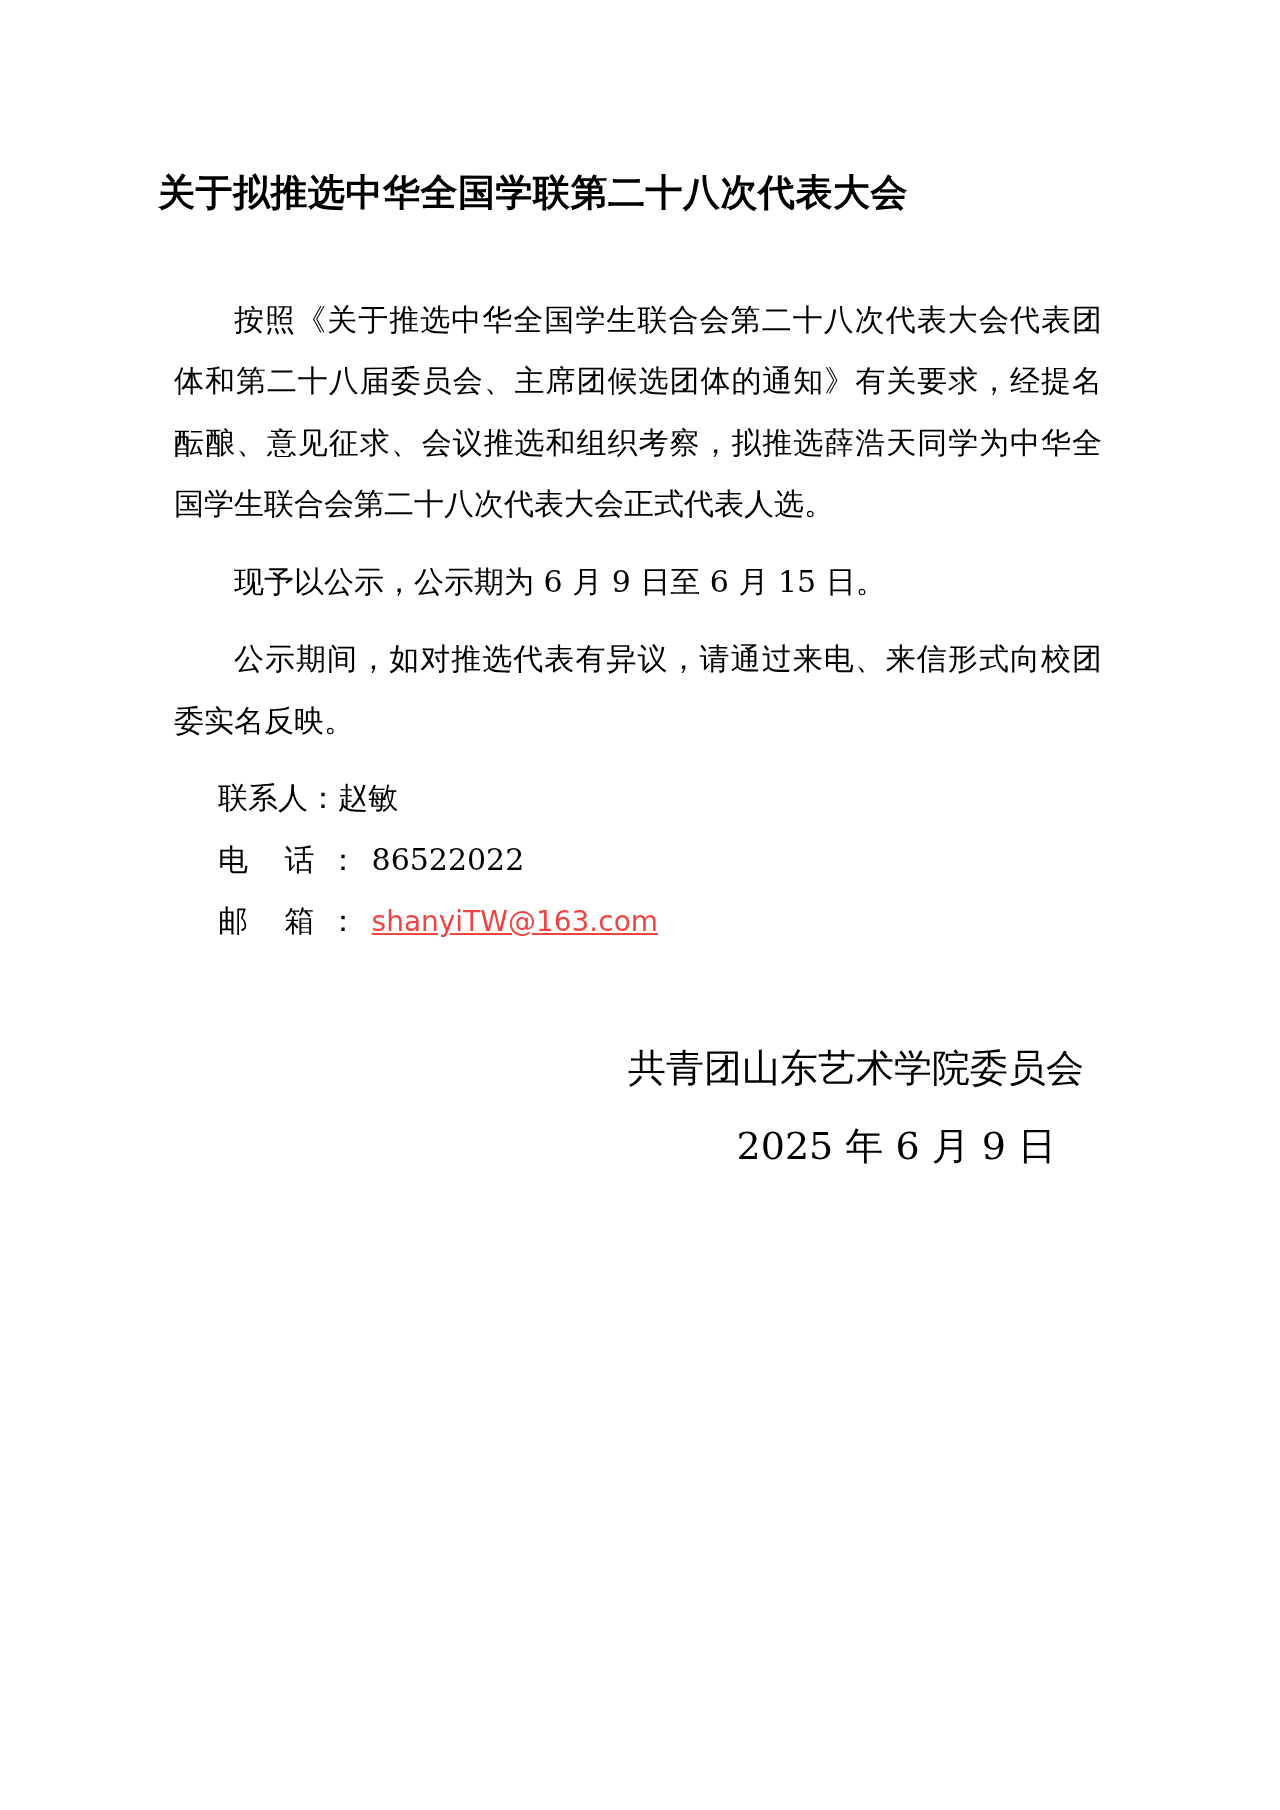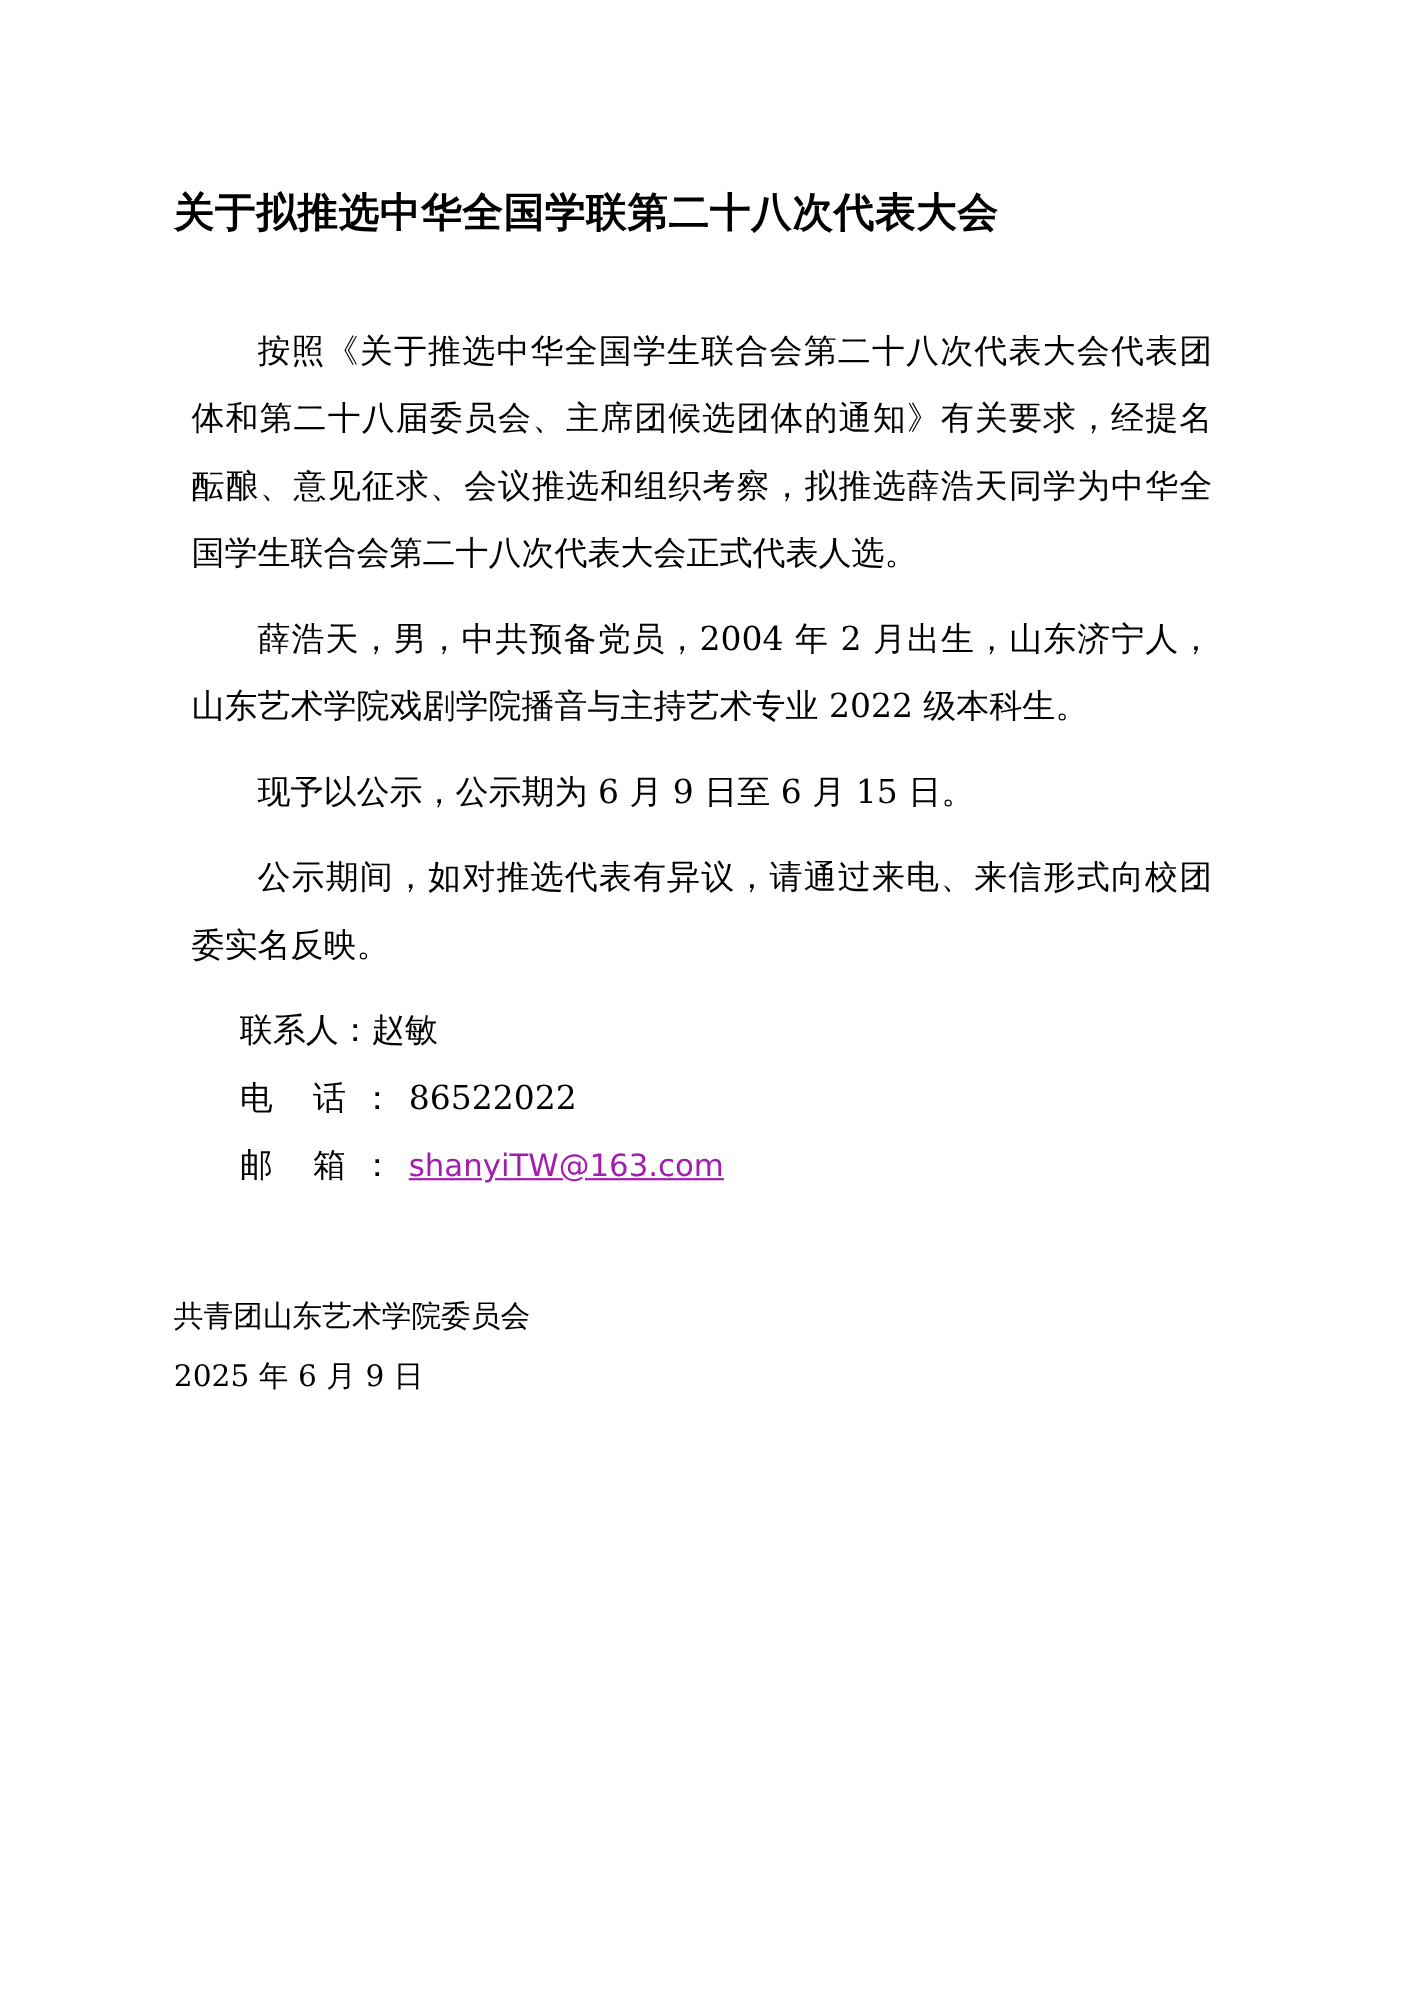--- a/index.html
+++ b/index.html
@@ -62,30 +62,30 @@
     margin: 0;
     text-indent: 2em;
     font-size: 30px;
     line-height: 2.05;
   }
   .label-spaced {
     letter-spacing: 0.45em;
     margin-top: 32px;
   }
   a.email {
-    color: #a21caf;
+    color: #ef4444;
     text-decoration: underline;
     font-family: "DejaVu Sans", "Liberation Sans", sans-serif;
     font-size: 28px;
   }
   .signature {
     margin-top: 78px;
-    font-size: 27px;
+    font-size: 38px;
     line-height: 2.05;
-    text-align: left;
+    text-align: right;
     padding-right: 34px;
   }
   .signature .sig-line {
     display: block;
   }
   .signature .sig-date {
     display: block;
     padding-right: 28px;
   }
   .nowrap { white-space: nowrap; }
@@ -95,21 +95,20 @@
 
 <div class="page">
   <div class="doc-body">
 
     <div class="title">
       <span class="title-line">关于拟推选中华全国学联第二十八次代表大会</span>
     </div>
 
     <div class="body-text">
       <p class="para">按照《关于推选中华全国学生联合会第二十八次代表大会代表团体和第二十八届委员会、主席团候选团体的通知》有关要求，经提名酝酿、意见征求、会议推选和组织考察，拟推选薛浩天同学为中华全国学生联合会第二十八次代表大会正式代表人选。</p>
-      <p class="para">薛浩天，男，中共预备党员，2004 年 2 月出生，山东济宁人，山东艺术学院戏剧学院播音与主持艺术专业 2022 级本科生。</p>
       <p class="para">现予以公示，公示期为 6 月 9 日至 6 月 15 日。</p>
       <p class="para">公示期间，如对推选代表有异议，请通过来电、来信形式向校团委实名反映。</p>
 
       <div class="contact-block">
         <p class="contact">
           <span>联系人：</span><span>赵敏</span>
         </p>
         <p class="contact">
           <span class="label-spaced">电 话：</span><span>86522022</span>
         </p>

